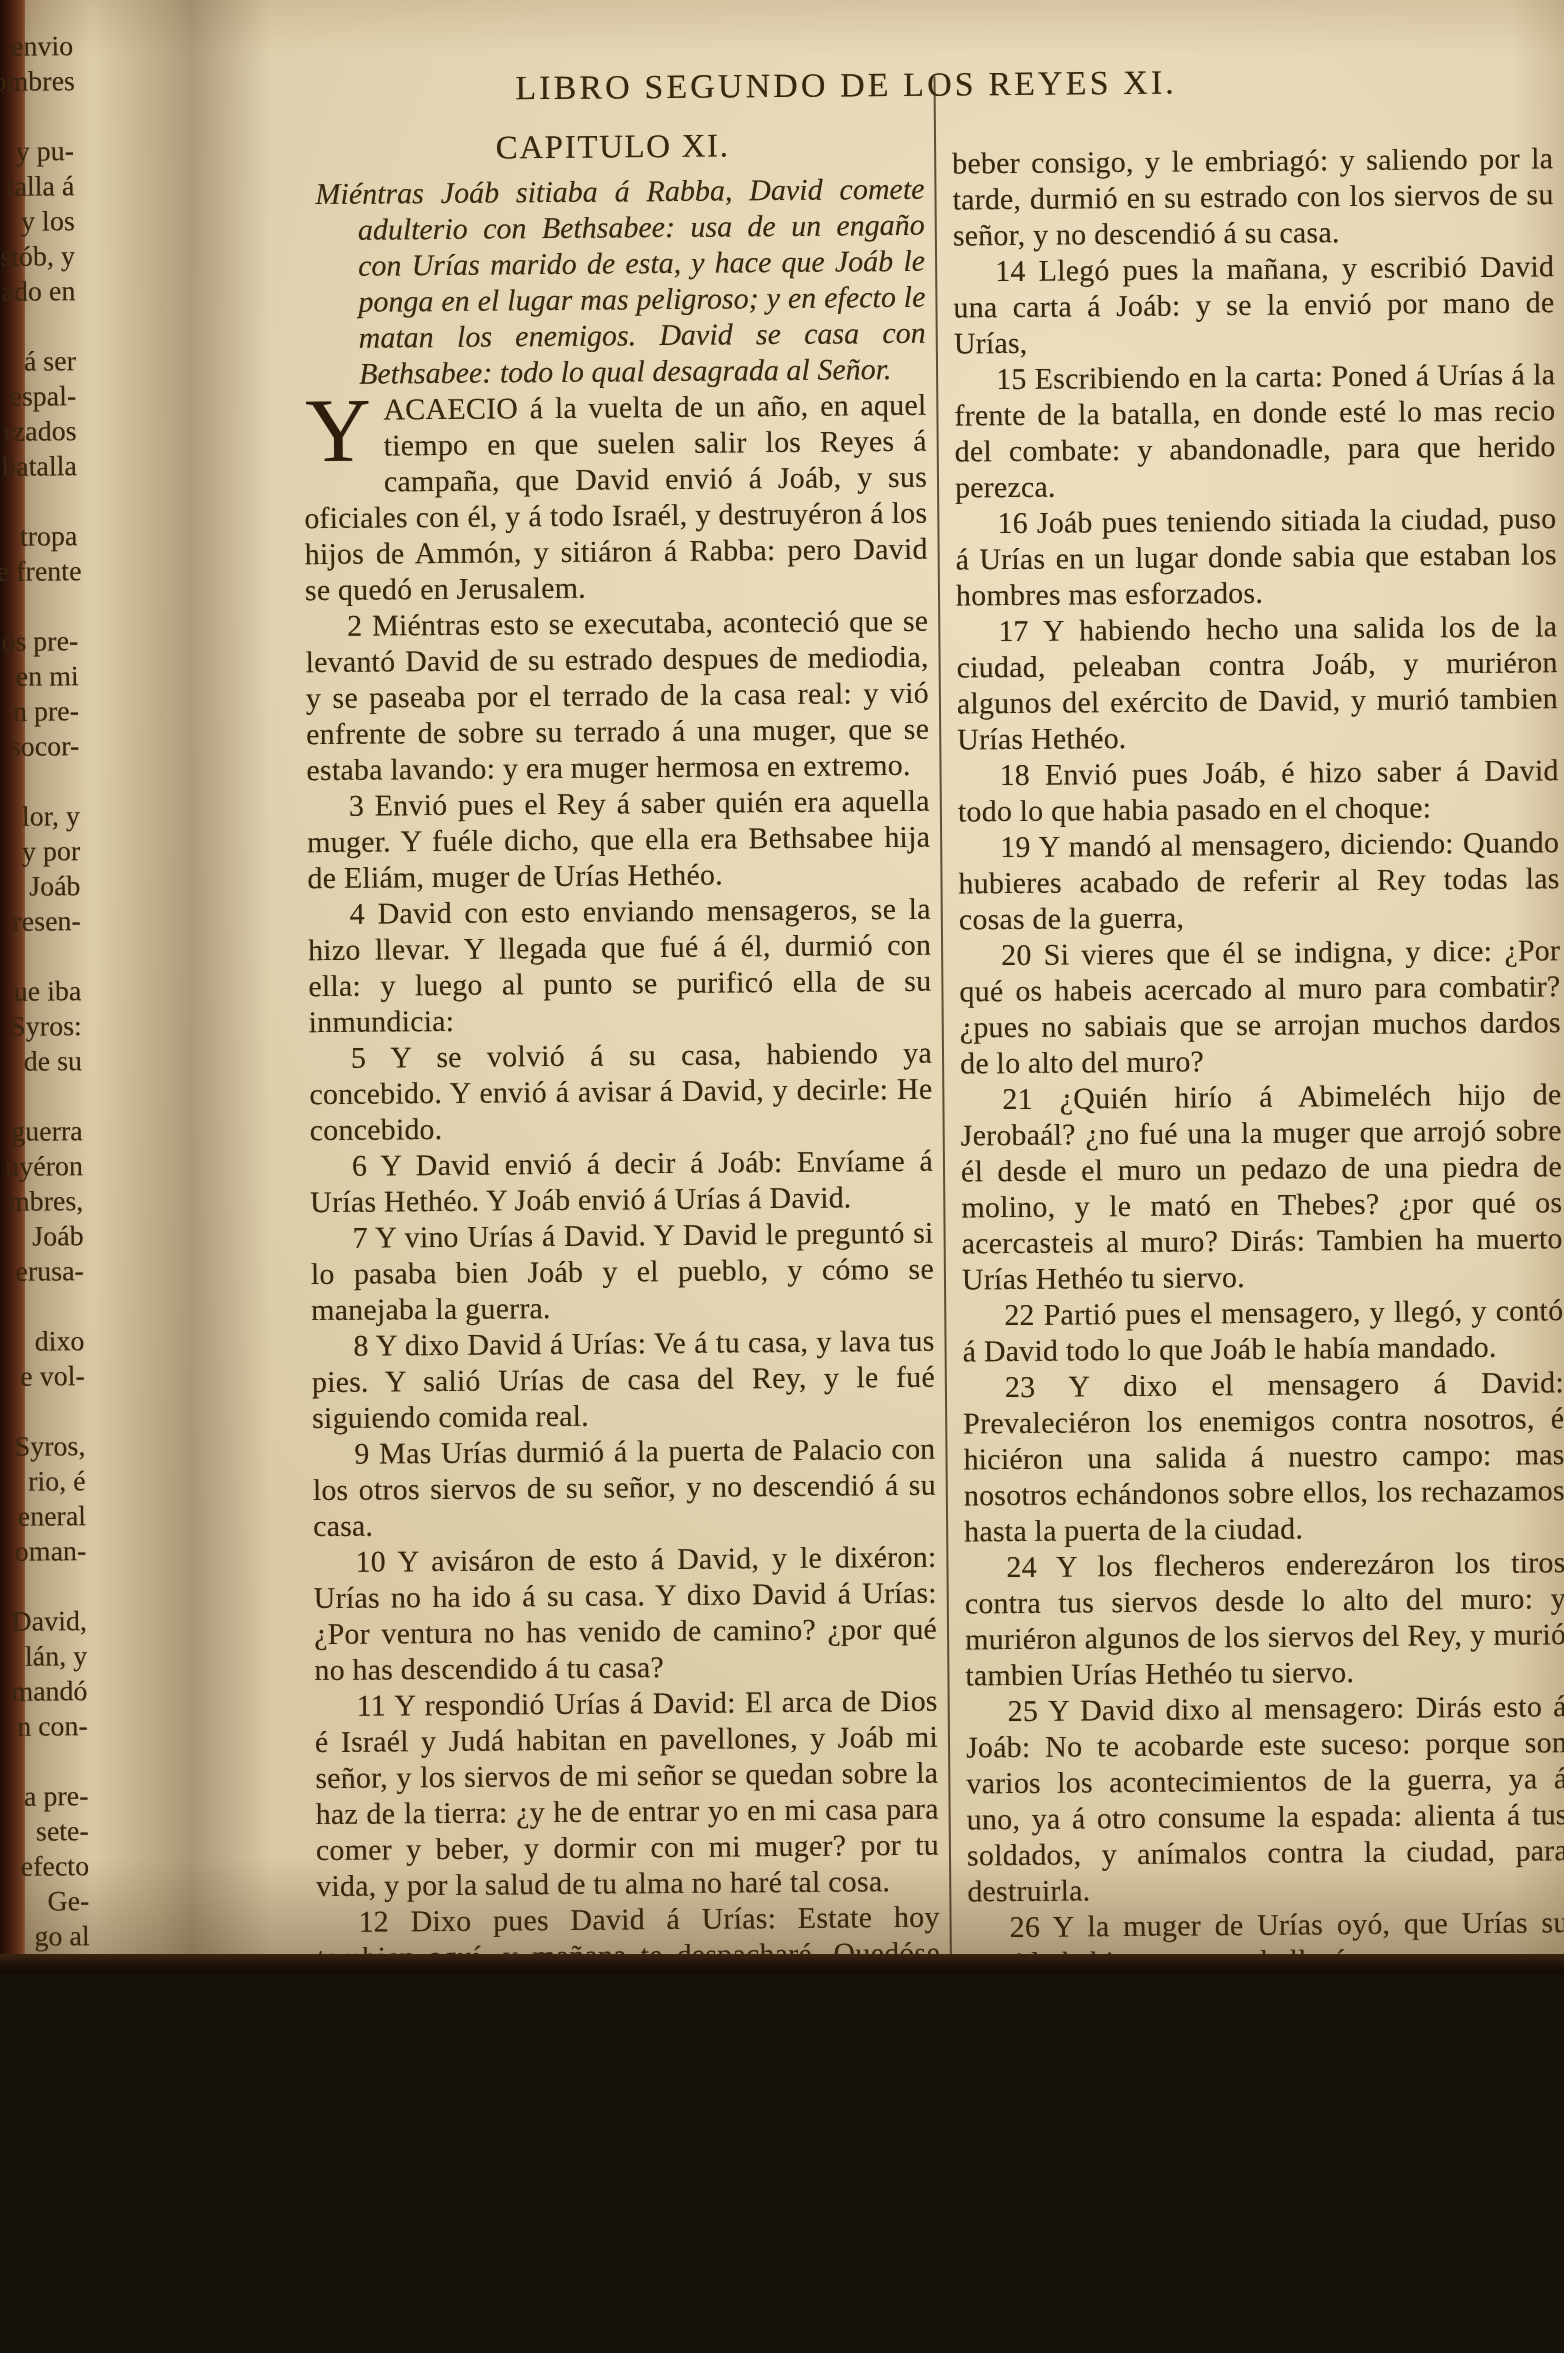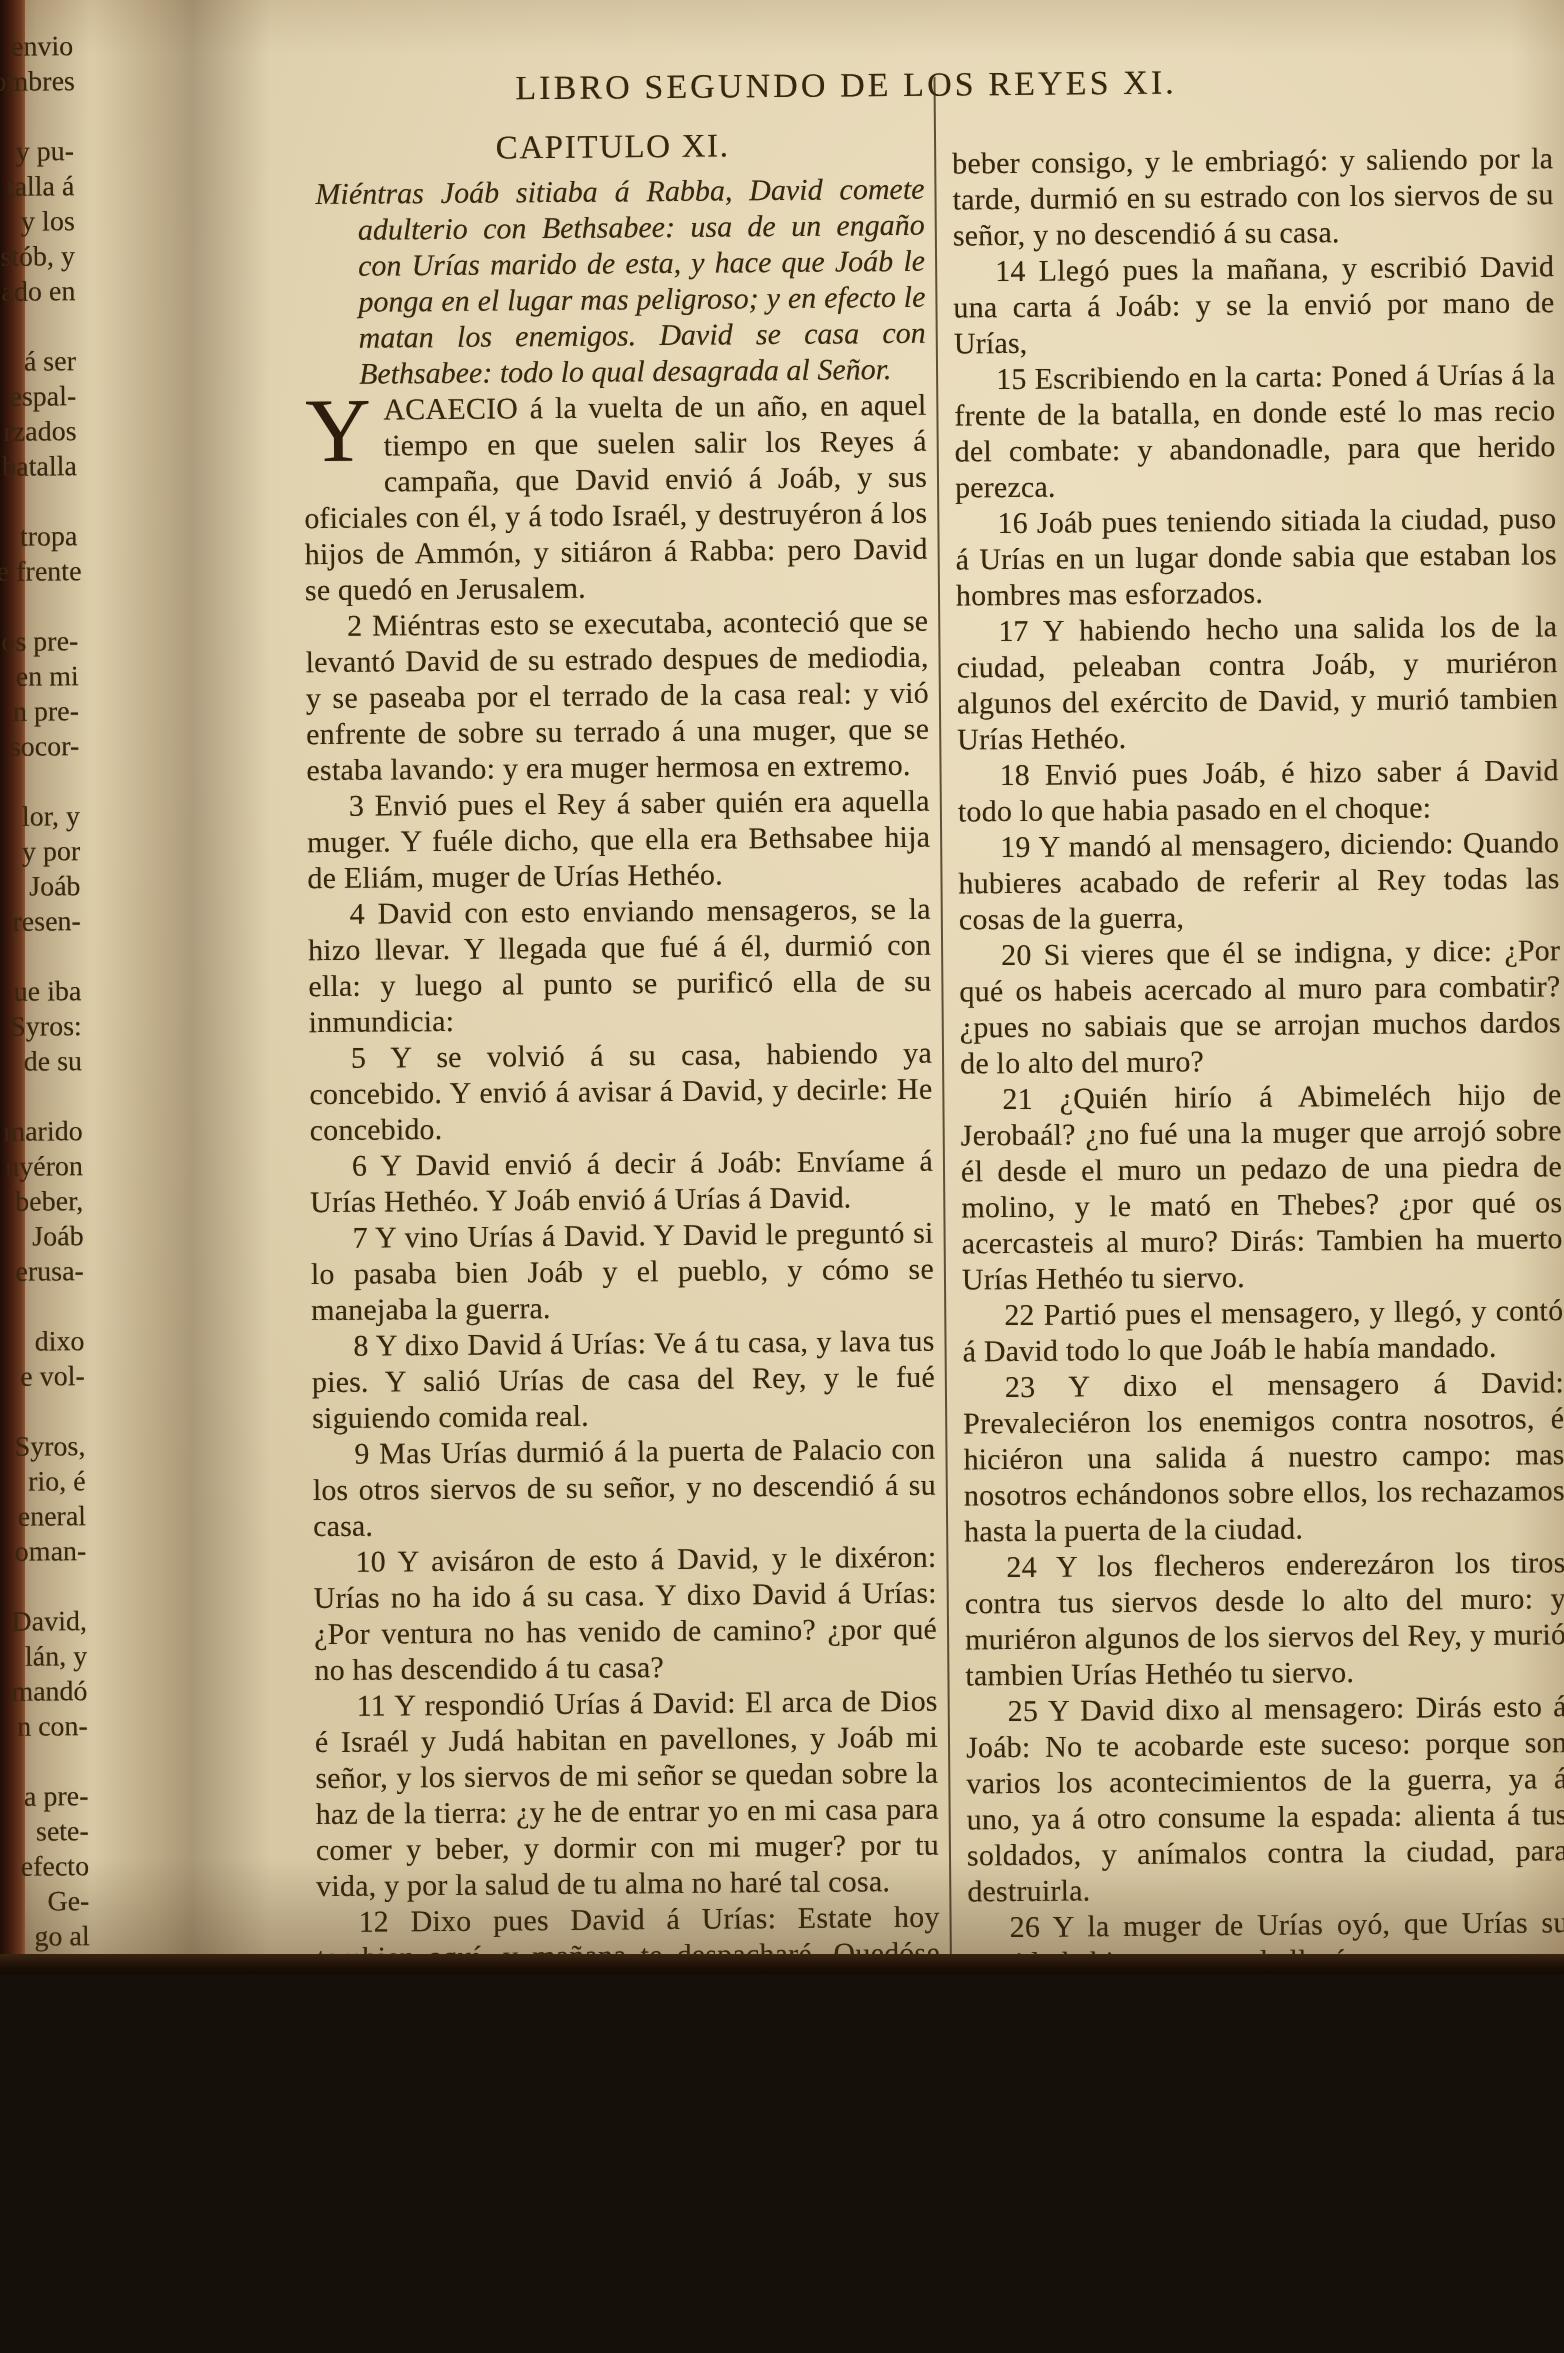--- a/index.html
+++ b/index.html
@@ -134,25 +134,25 @@
         <div class="frag"></div>
 
         <div class="frag">ue iba</div>
 
         <div class="frag">Syros:</div>
 
         <div class="frag">de su</div>
 
         <div class="frag"></div>
 
-        <div class="frag">marido</div>
+        <div class="frag">guerra</div>
 
         <div class="frag">uyéron</div>
 
-        <div class="frag">beber,</div>
+        <div class="frag">mbres,</div>
 
         <div class="frag">Joáb</div>
 
         <div class="frag">erusa-</div>
 
         <div class="frag"></div>
 
         <div class="frag">dixo</div>
 
         <div class="frag">e vol-</div>

